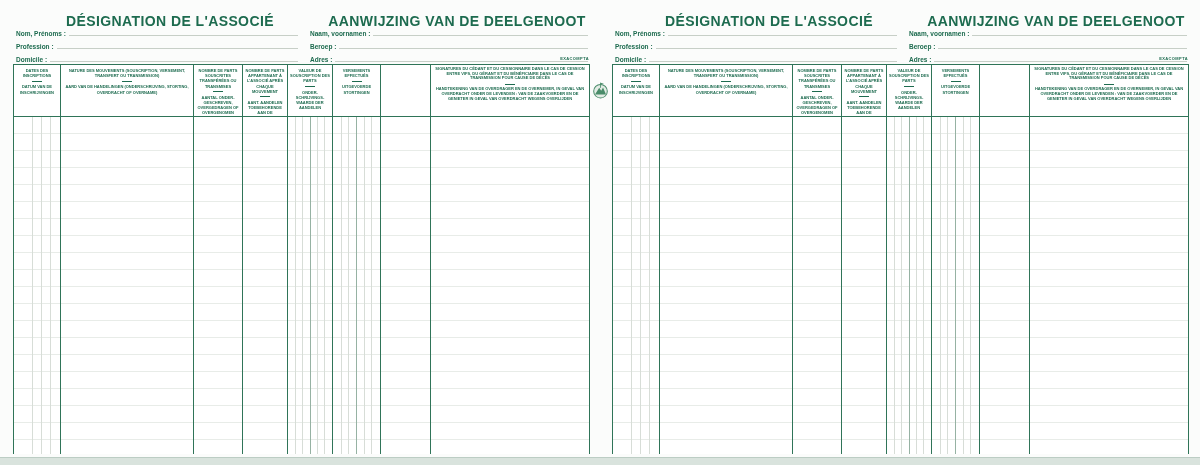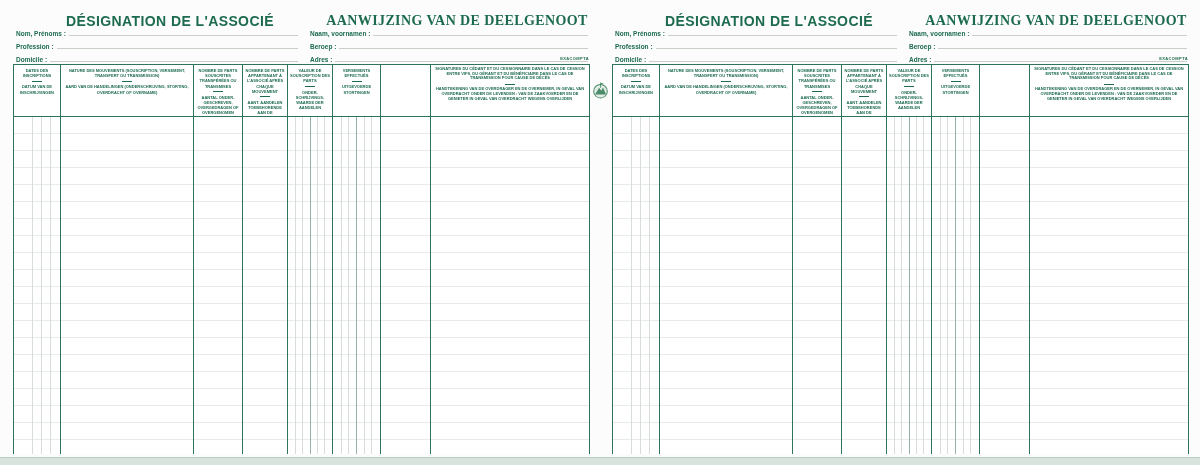--- a/index.html
+++ b/index.html
@@ -11,21 +11,21 @@
     overflow:hidden;
   }
   .page { position:absolute; top:0; width:584px; height:457px; background:transparent; }
   #page-left  { left:8px; }
   #page-right { left:607px; }
 
   
   .title { position:absolute; top:13px; font-size:14px; font-weight:bold;
            color:#1d6b4f; letter-spacing:.4px; text-align:center; }
   .title.fr { left:20px;  width:284px; }
-  .title.nl { left:316px; width:266px;font-family:Liberation Serif, serif; }
+  .title.nl { left:316px; width:266px; }
 
   
   .fields { position:absolute; left:8px; top:26px; width:572px; }
   .frow   { display:flex; height:13px; align-items:flex-end; }
   .fpair  { display:flex; align-items:flex-end; }
   .fpair.l { width:282px; }
   .fpair.r { margin-left:12px; flex:1; }
   .flabel { font-size:6.5px; font-weight:bold; color:#1d6b4f; white-space:nowrap;
             padding-right:3px; line-height:1; padding-bottom:2px; }
   .fline  { flex:1; border-bottom:1px solid #c7cfc7; height:1px; margin-bottom:3px; }

